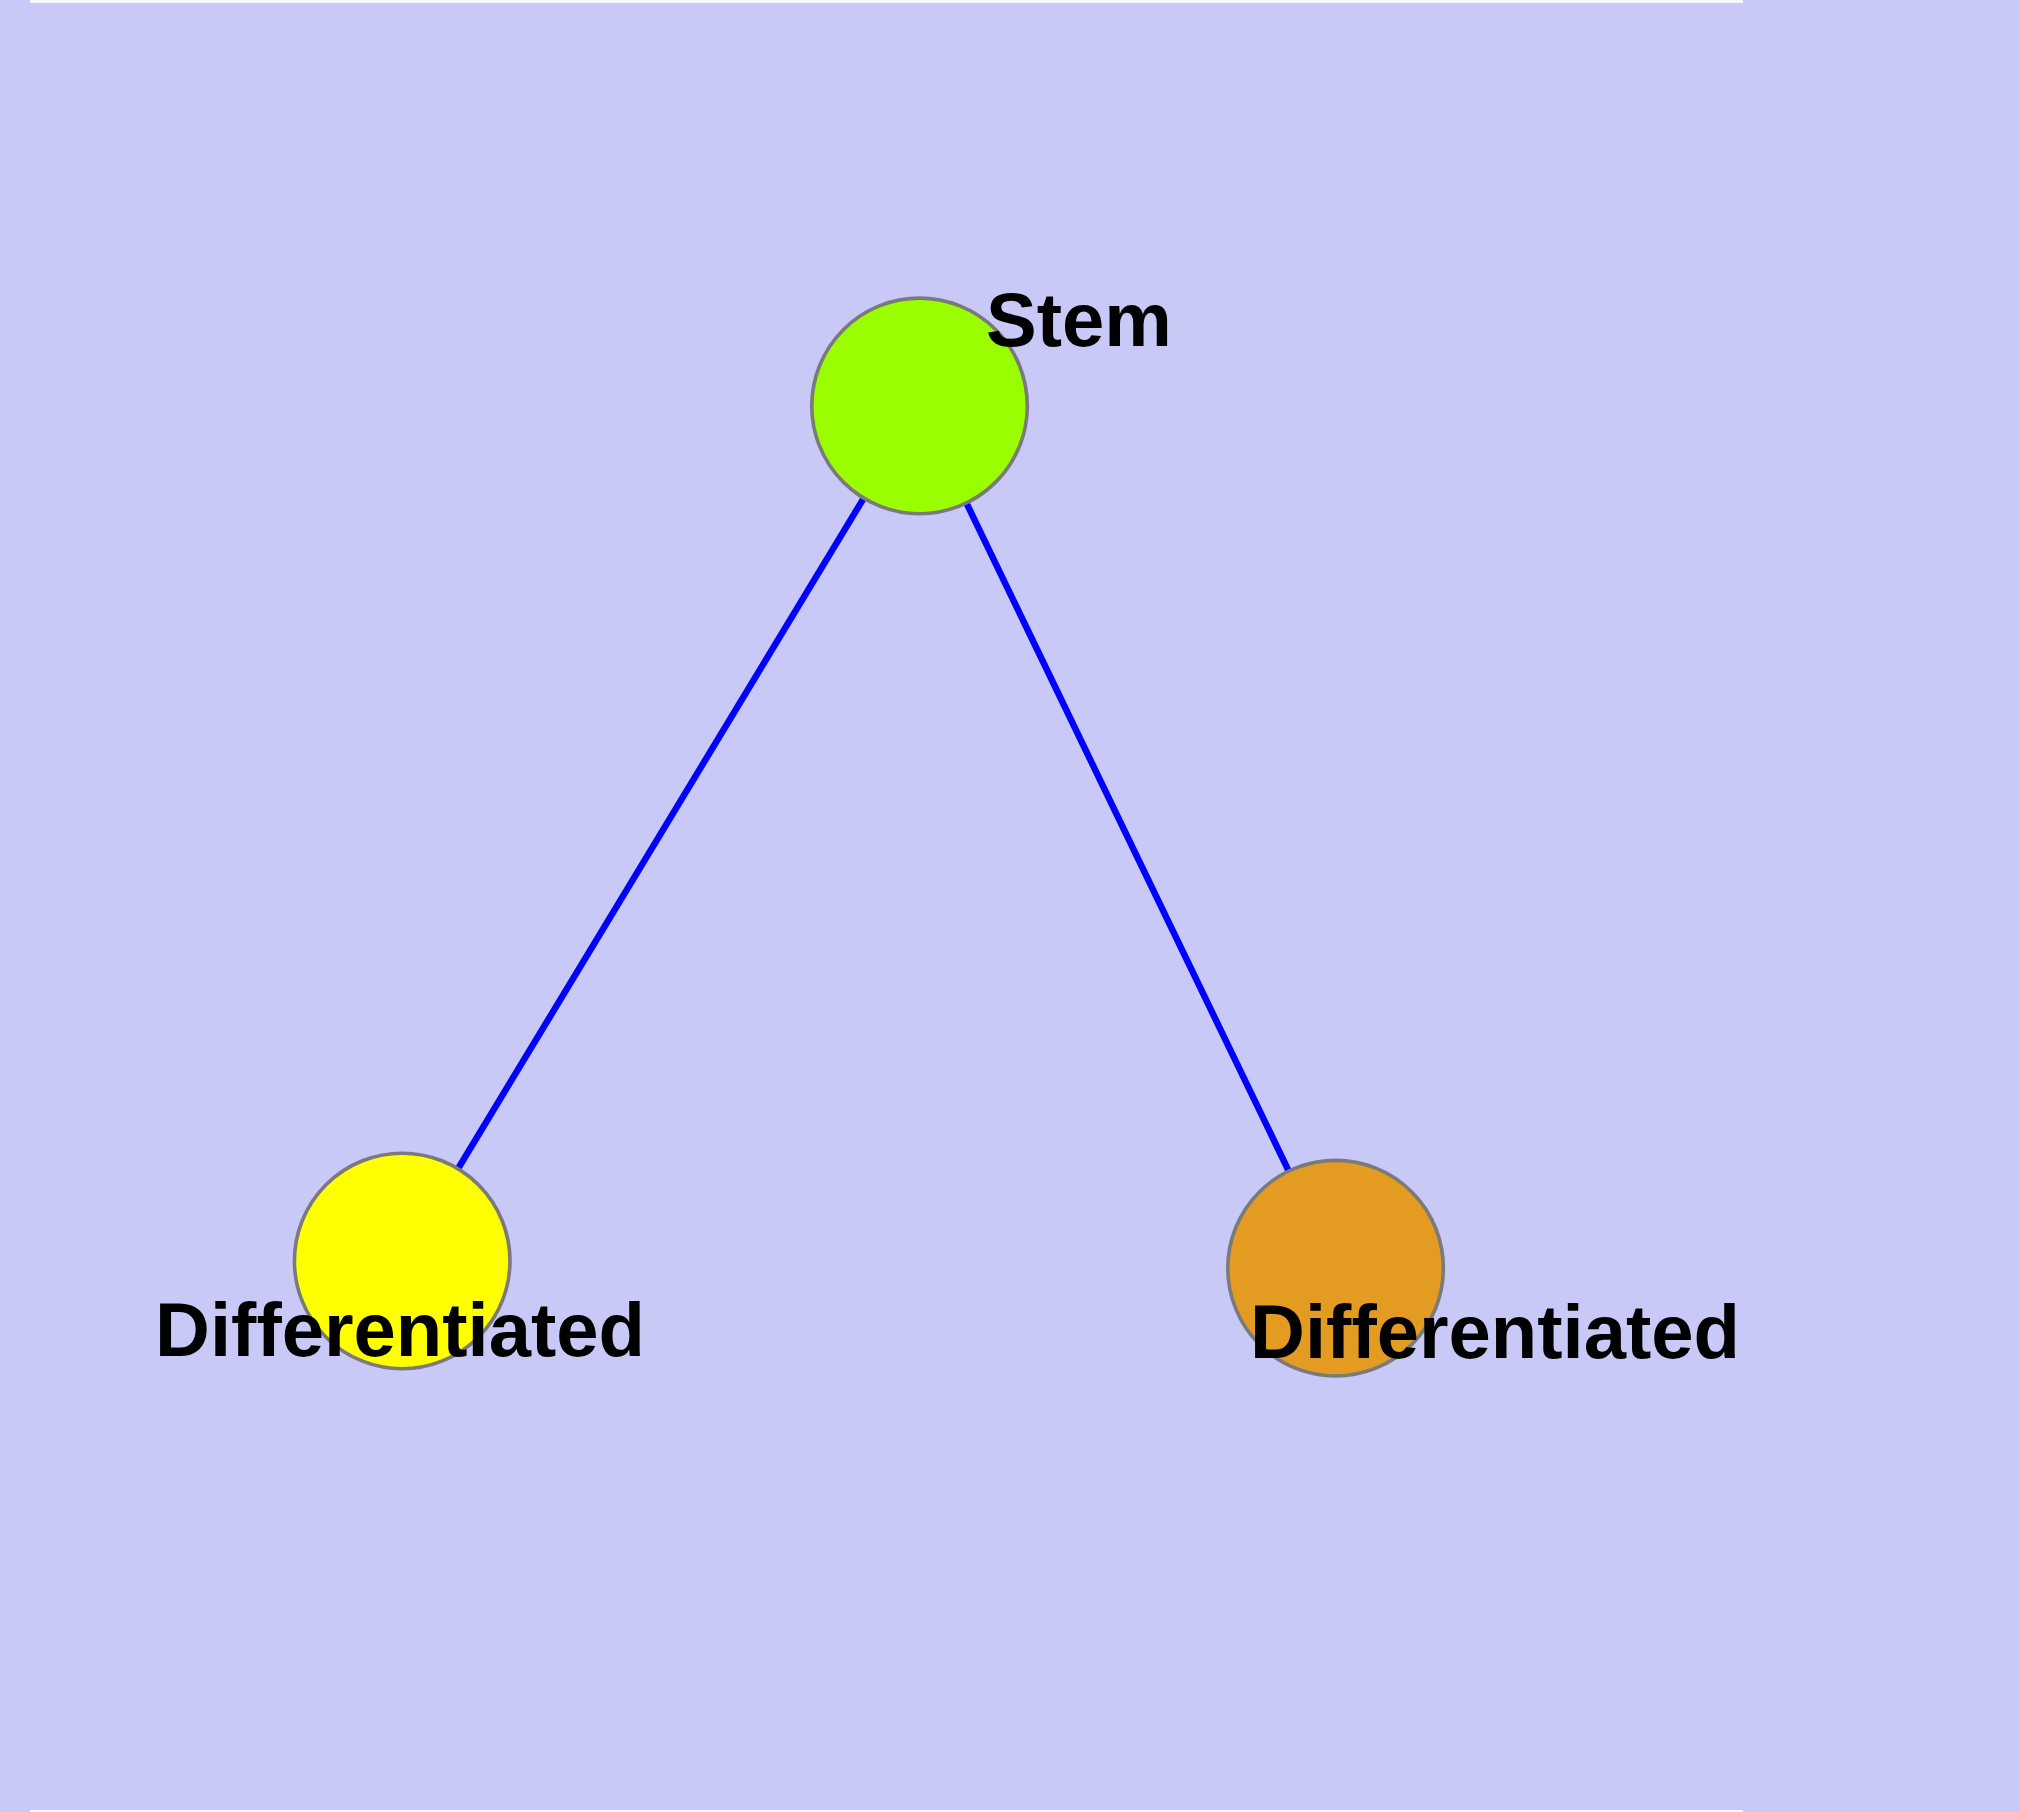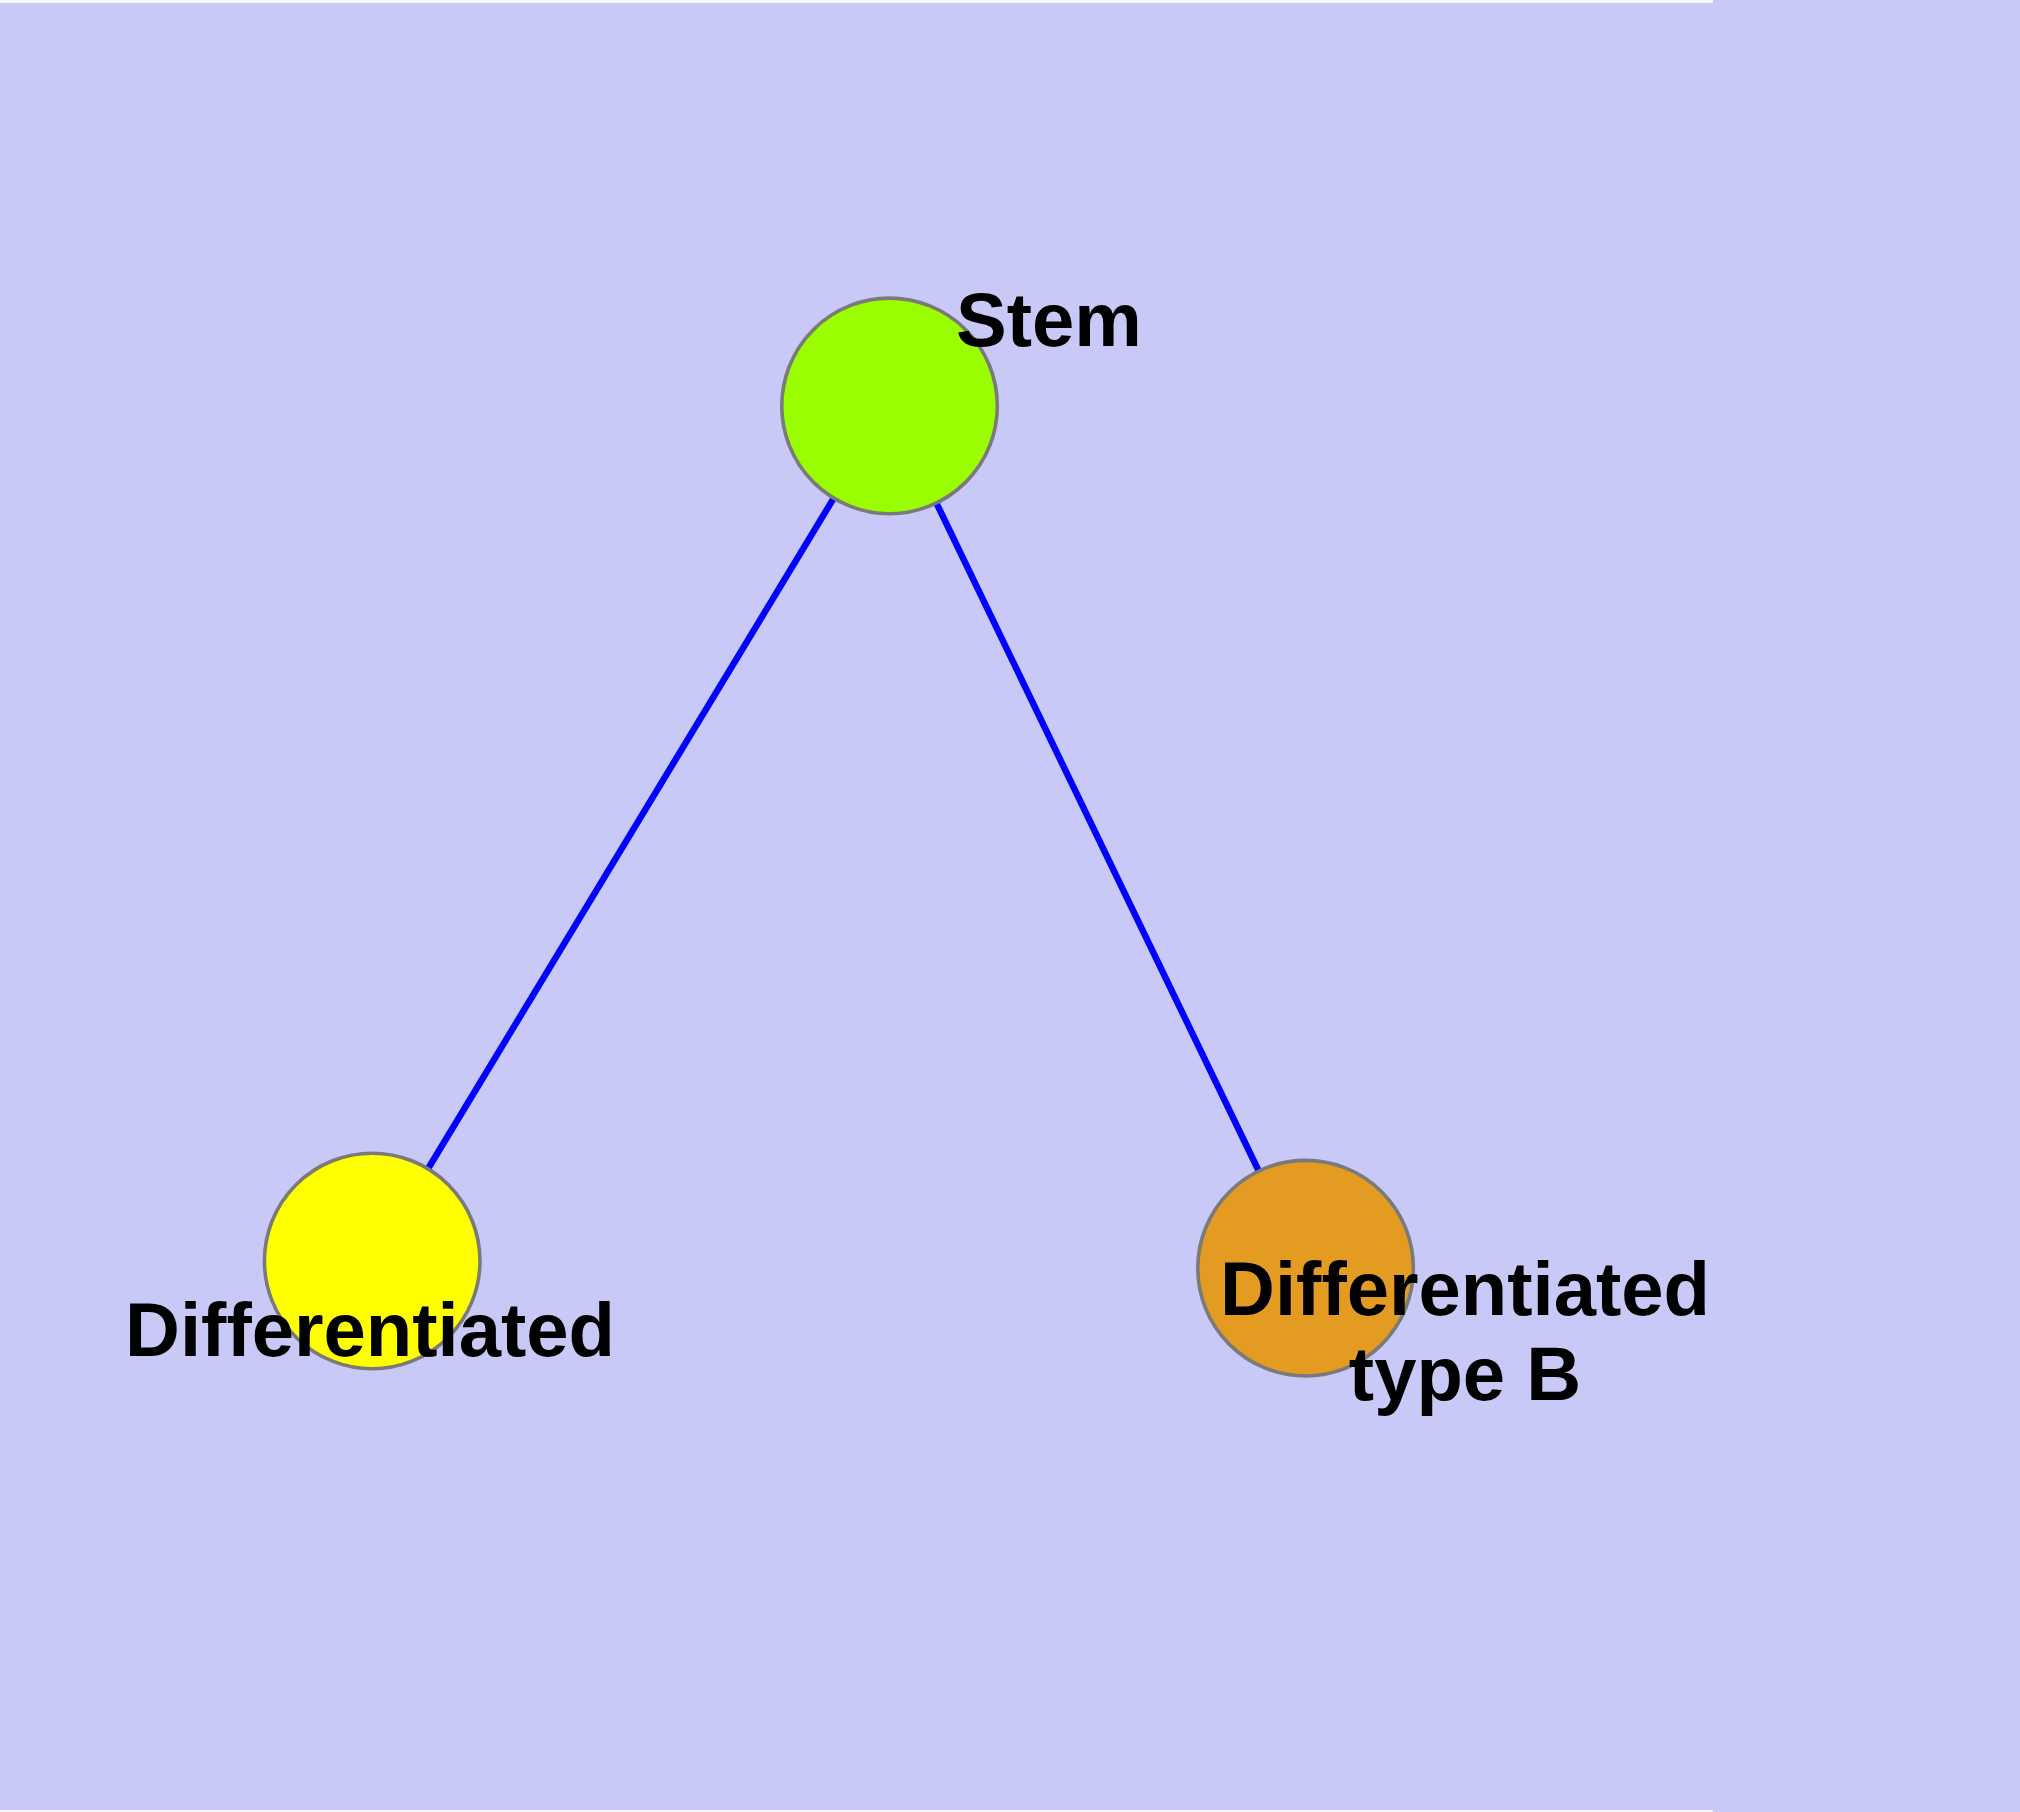--- a/index.html
+++ b/index.html
@@ -7,20 +7,21 @@
     padding: 0;
     background: #C9C9F7;
     font-family: "Liberation Sans", "DejaVu Sans", sans-serif;
   }
   .canvas {
     position: relative;
     width: 1713px;
     height: 1812px;
     overflow: hidden;
     background: #C9C9F7;
+    margin-left: 30px;
   }
   .graph-svg {
     position: absolute;
     left: 0;
     top: 0;
     width: 100%;
     height: 100%;
     display: block;
   }
   .edge {
@@ -69,19 +70,18 @@
   </svg>
 
   <div class="label label-stem" style="color: rgb(0, 0, 0);">Stem</div>
 
   <div class="label label-type-a" style="color: rgb(0, 0, 0);">
     <div>Differentiated</div>
   </div>
 
   <div class="label label-type-b" style="color: rgb(0, 0, 0);">
     <div>Differentiated</div>
-    <div>type B</div>
   </div>
 
   <div class="edge-highlight top"></div>
   <div class="edge-highlight bottom"></div>
 </div>
 
 
 </body></html>

